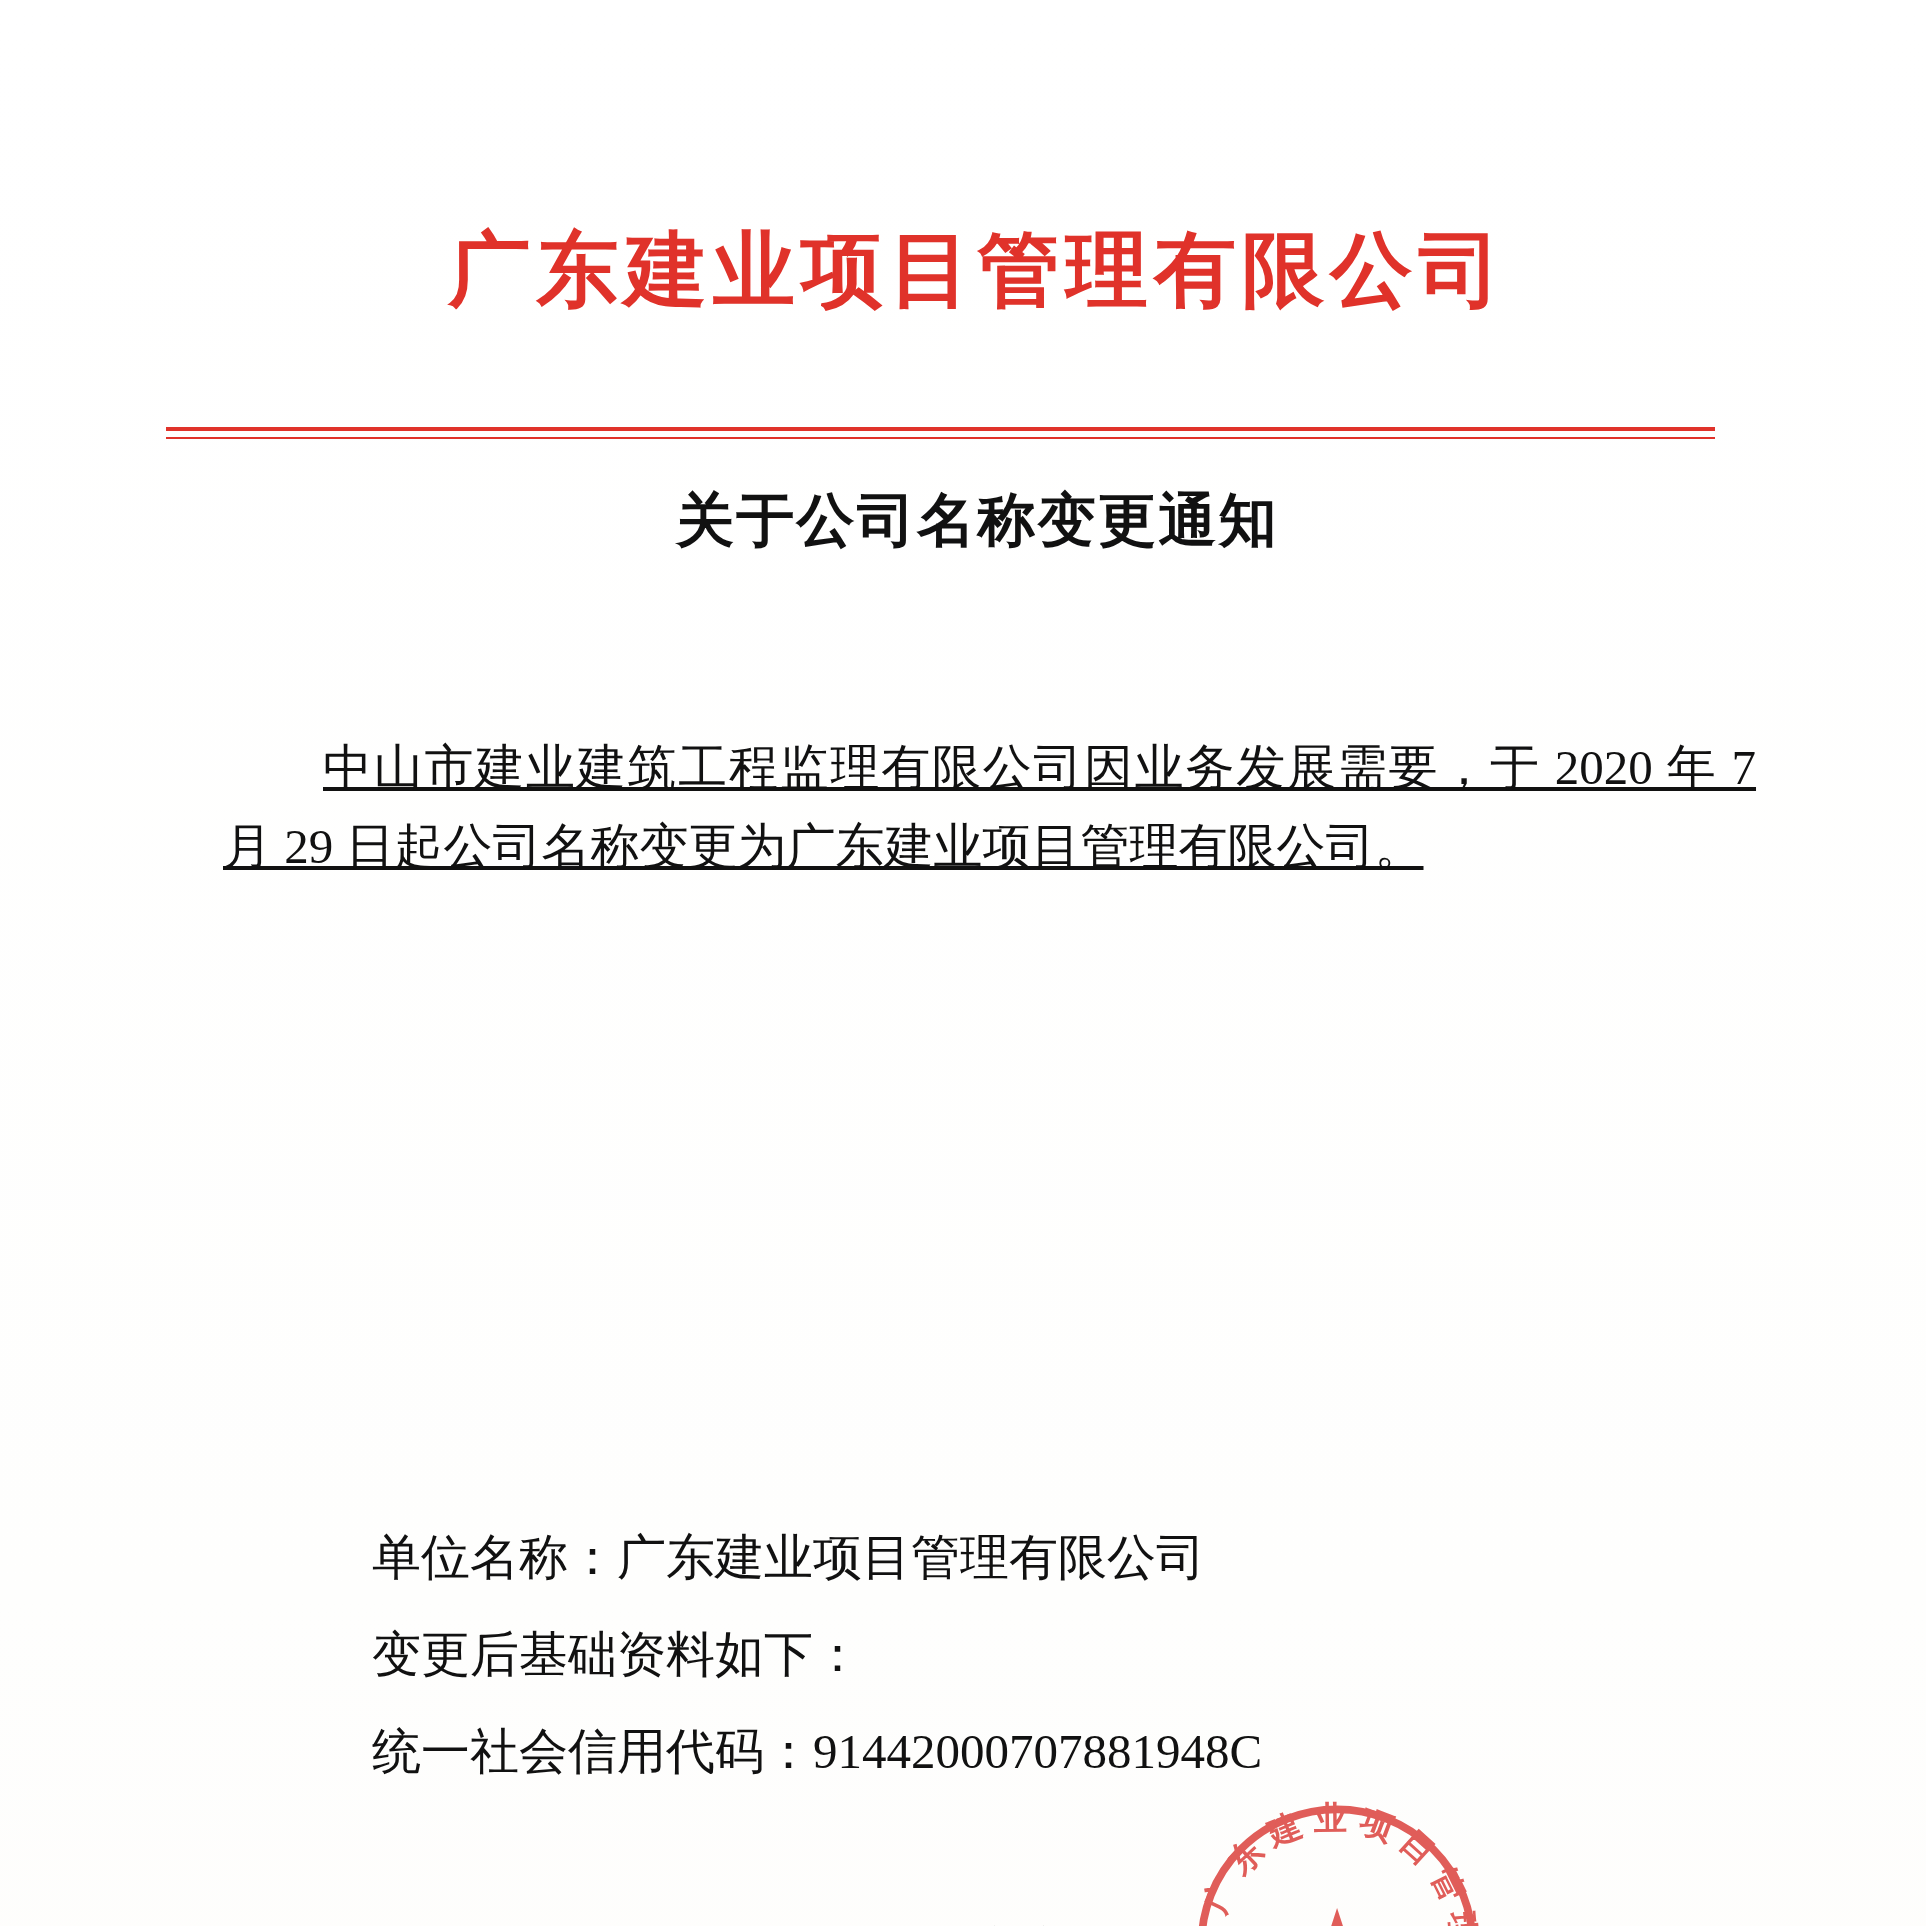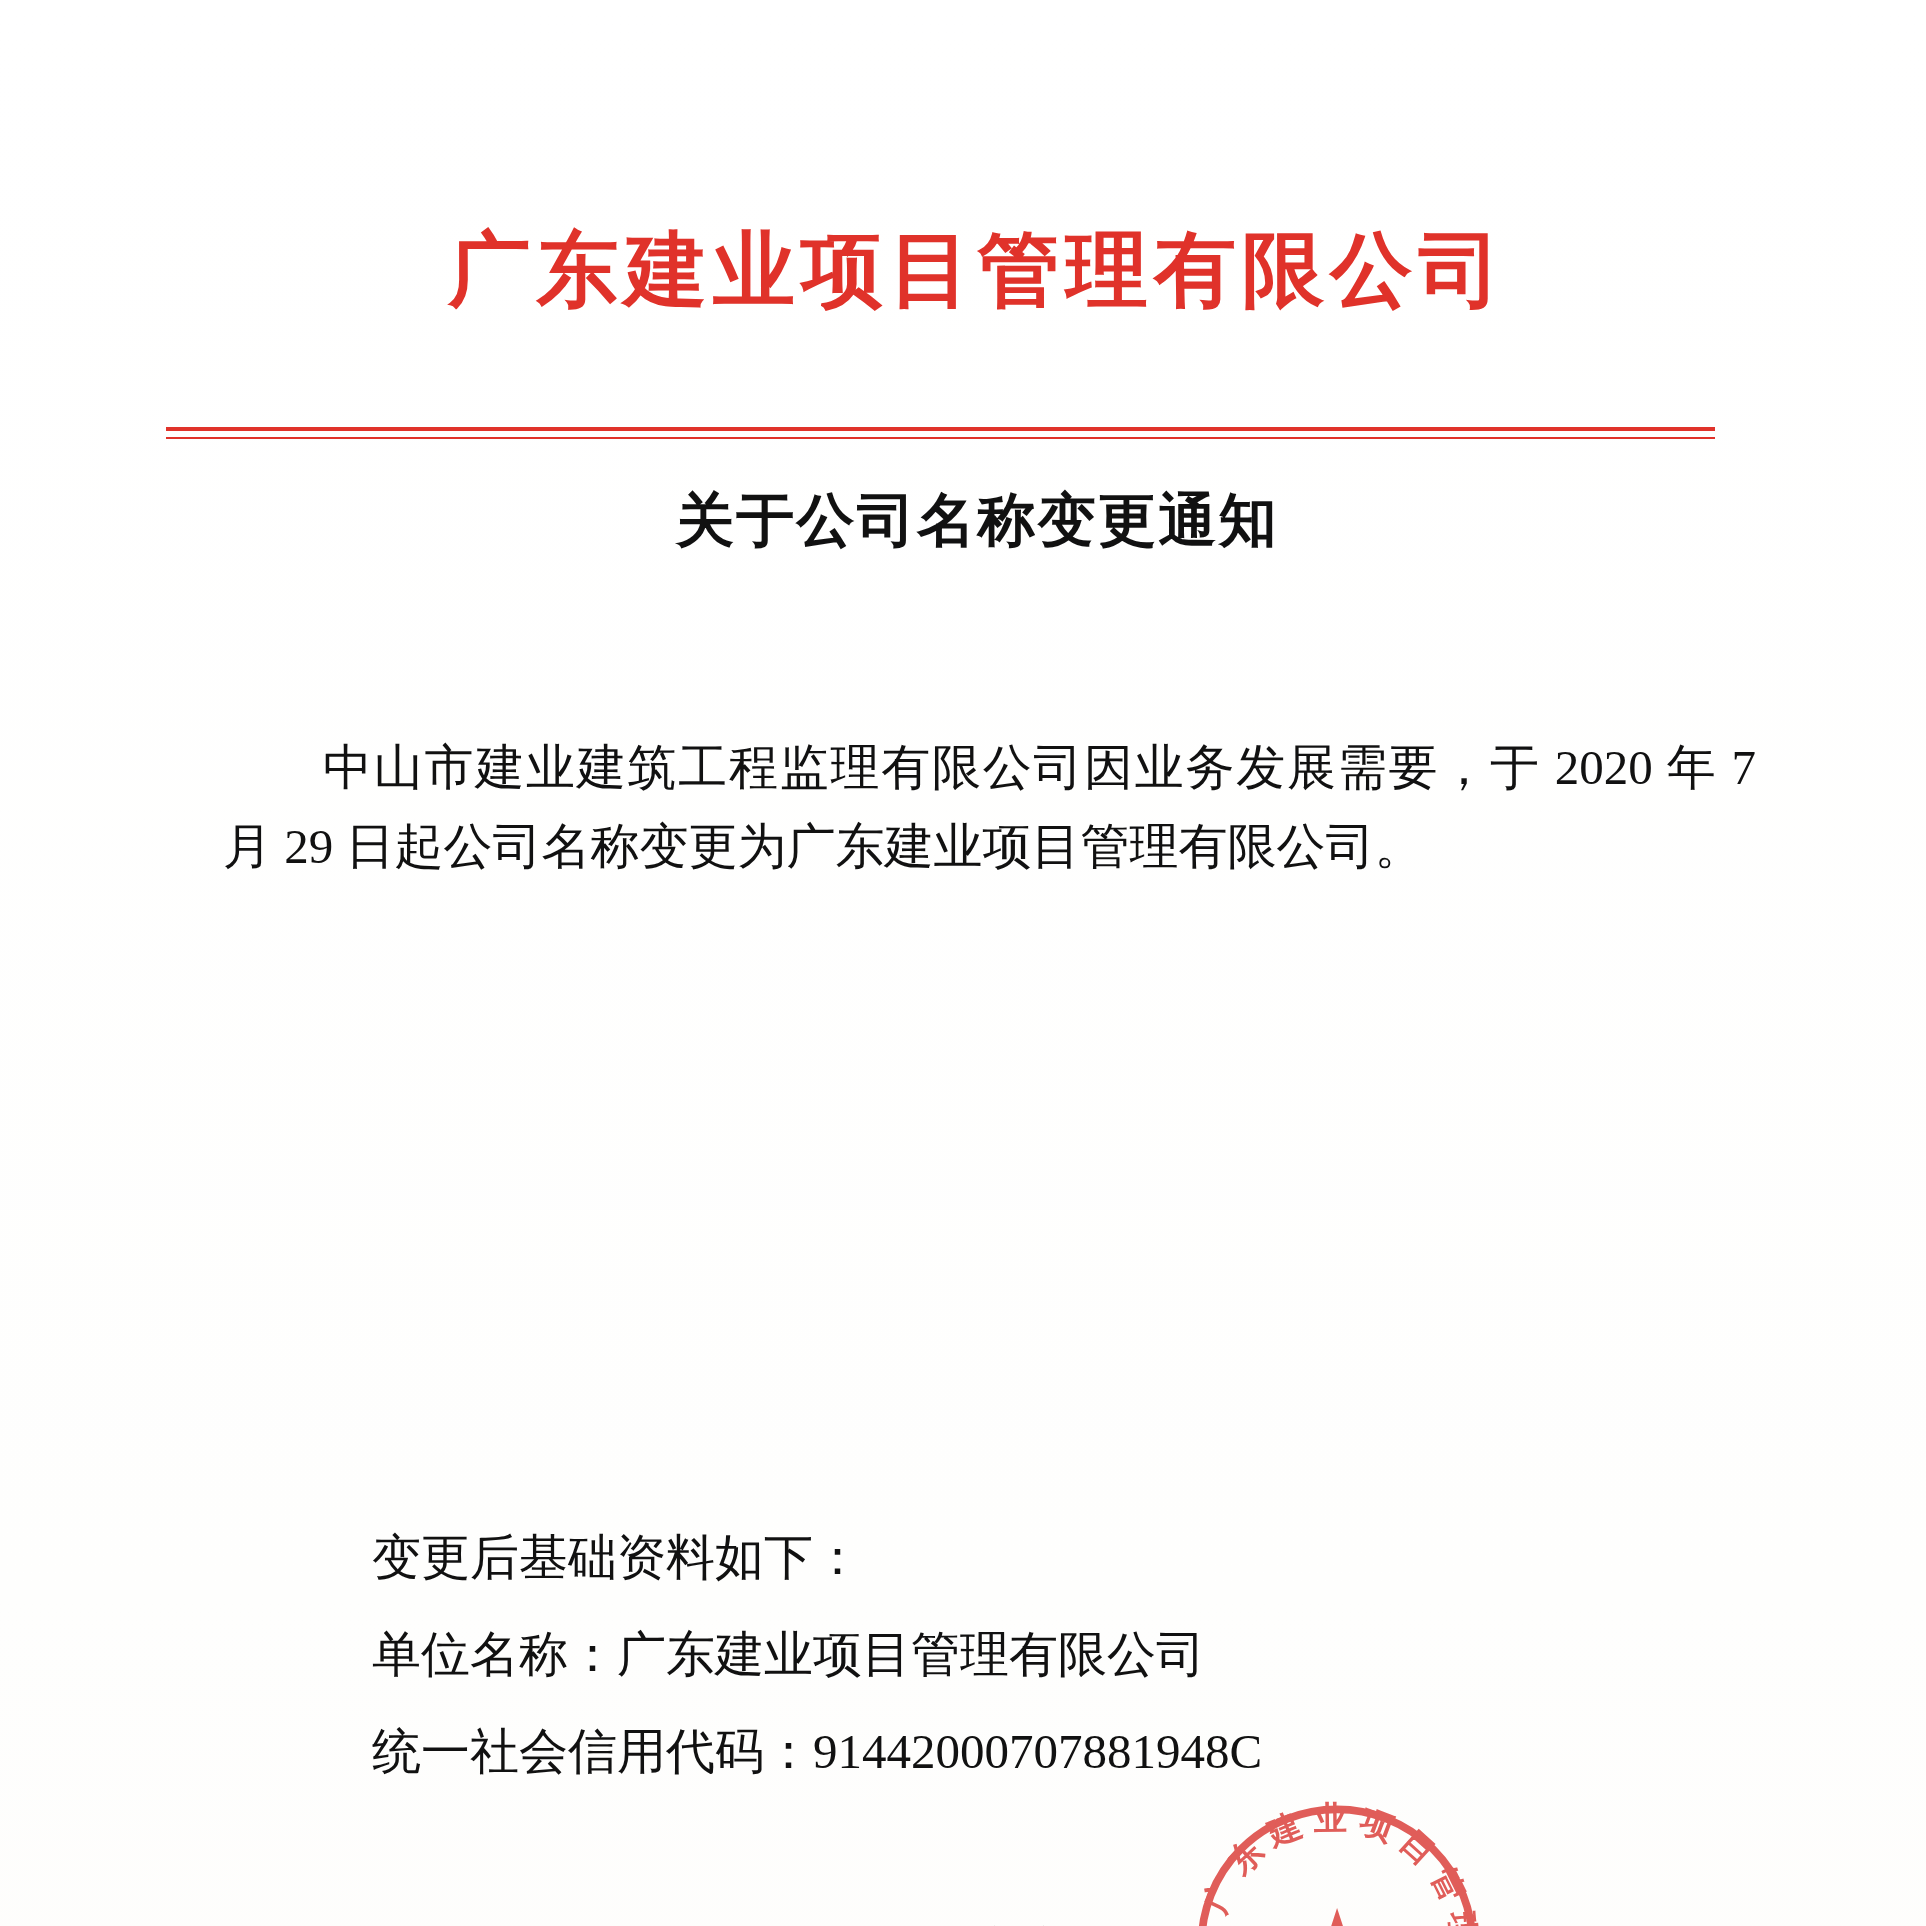--- a/index.html
+++ b/index.html
@@ -93,20 +93,21 @@
     top: 728px;
     width: 1533px;
     font-size: 49px;
     line-height: 1.62;
     color: #111111;
     text-align: justify;
   }
   .para {
     text-indent: 100px;
     margin: 0 0 13px 0;
+    text-decoration: underline;
   }
 
   .info-block {
     position: absolute;
     left: 372px;
     top: 1518px;
     width: 1310px;
     font-size: 49px;
     line-height: 1.62;
     color: #111111;
@@ -158,22 +159,22 @@
     </div>
 
     <div class="doc-title">关于公司名称变更通知</div>
 
 
     <div class="body-block">
       <p class="para">中山市建业建筑工程监理有限公司因业务发展需要，于 2020 年 7 月 29 日起公司名称变更为广东建业项目管理有限公司。</p>
     </div>
 
     <div class="info-block">
+      <p class="info-line">单位名称：广东建业项目管理有限公司</p>
       <p class="info-line">变更后基础资料如下：</p>
-      <p class="info-line">单位名称：广东建业项目管理有限公司</p>
       <p class="info-line">统一社会信用代码：91442000707881948C</p>
     </div>
 
     <div class="seal">
       <svg width="316" height="316" viewBox="0 0 820 820" xmlns="http://www.w3.org/2000/svg">
         <defs>
           <path id="sealArcTop" d="M 110,410 A 300,300 0 0 1 710,410"></path>
           <path id="sealArcBottom" d="M 155,410 A 255,255 0 0 0 665,410"></path>
         </defs>
         <circle cx="410" cy="410" r="352" fill="none" stroke="#d8312c" stroke-width="20"></circle>

